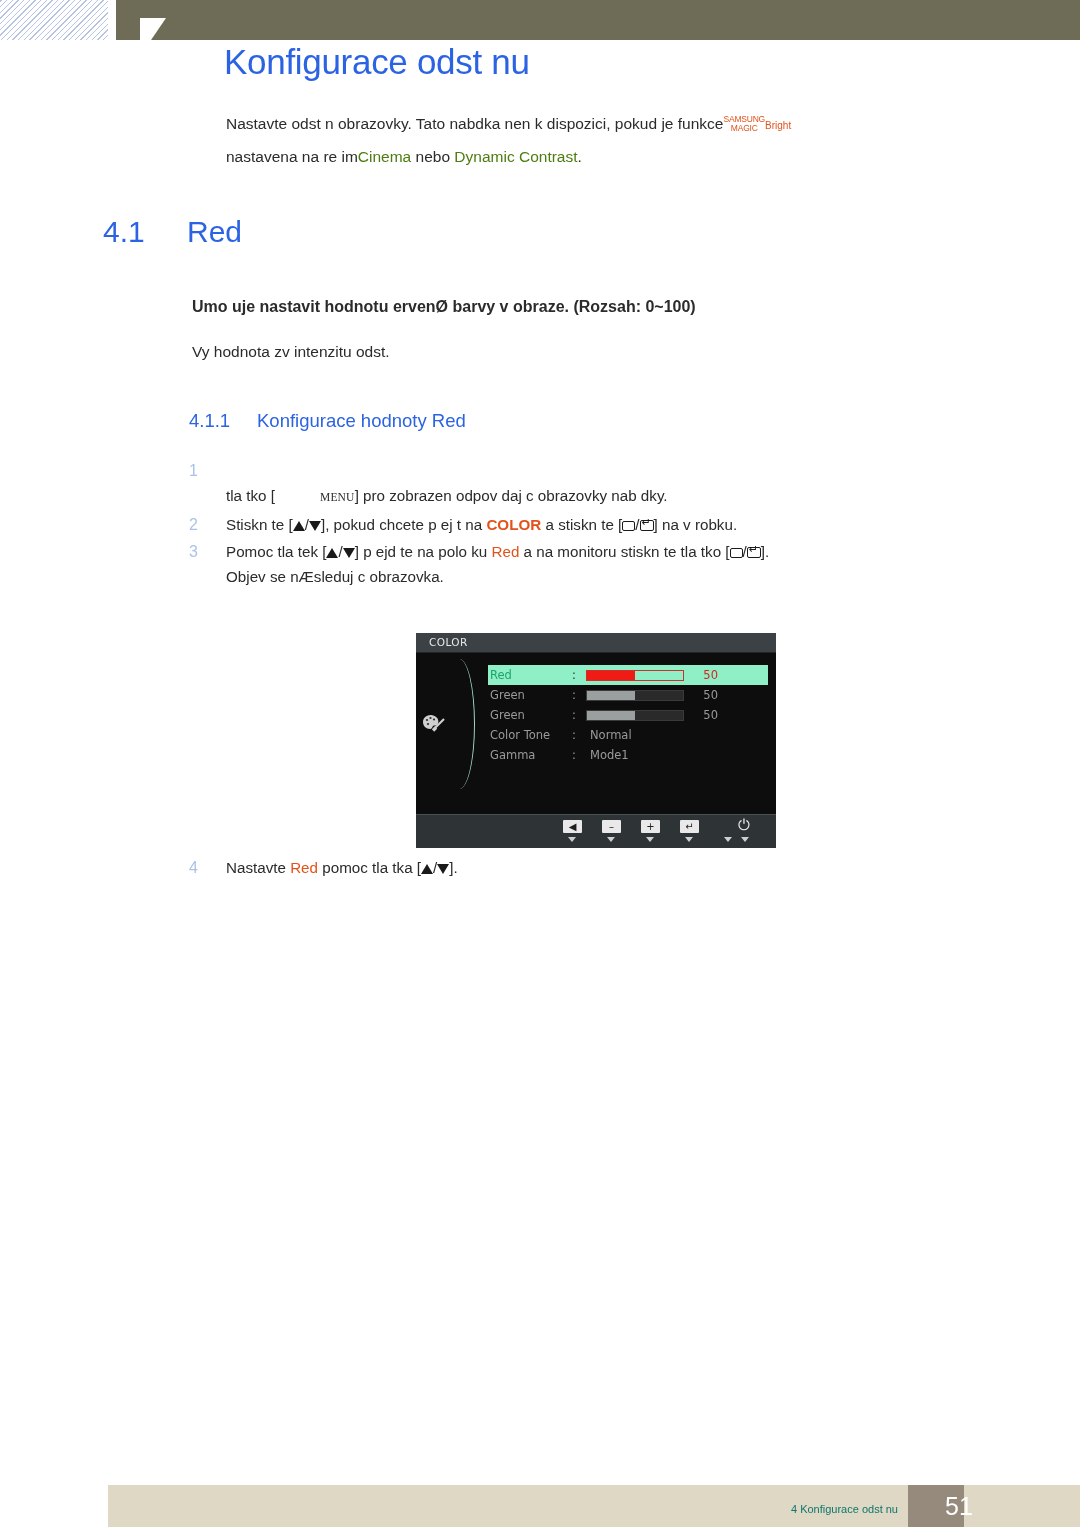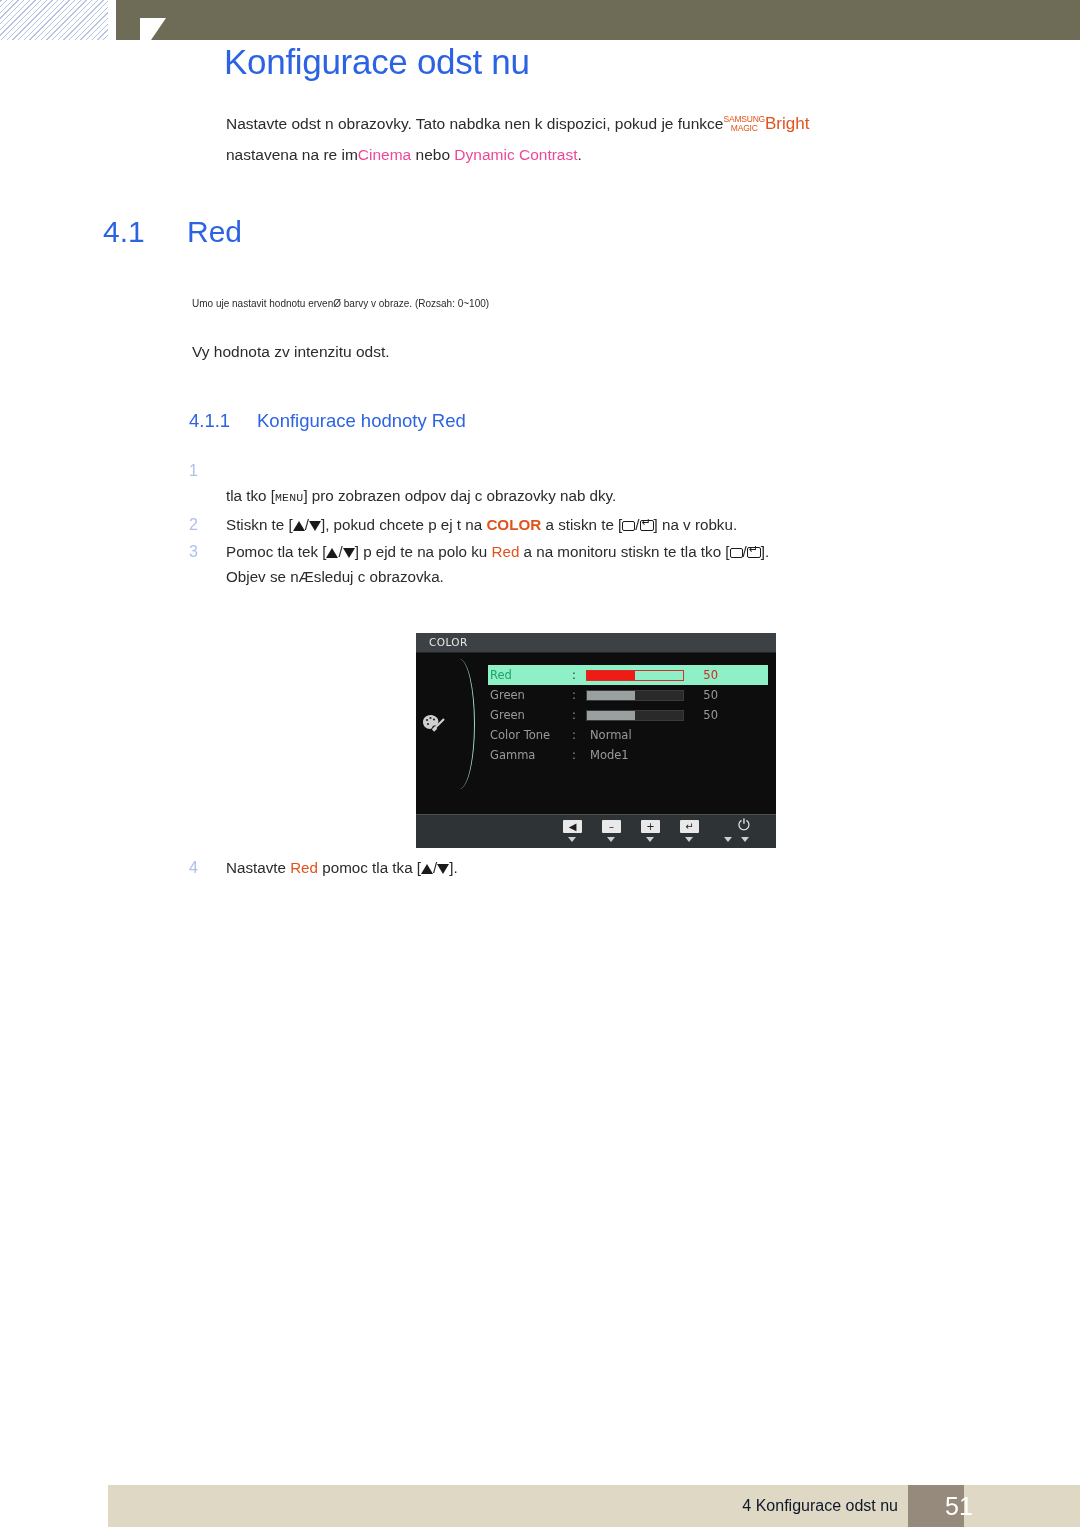--- a/index.html
+++ b/index.html
@@ -57,54 +57,55 @@
 
   
   .intro {
     position: absolute;
     left: 226px; top: 108px;
     width: 760px;
     font-size: 15.5px;
     color: #2b2b2b;
     line-height: 31px;
   }
-  .intro .orange { color: #ec4899; }
+  .intro .orange { color: #4d7c0f; }
   .magic-logo {
     display: inline-block;
     vertical-align: middle;
     position: relative;
     top: -1px;
     line-height: 8.5px;
     font-size: 8.5px;
     color: #e2521b;
     letter-spacing: -0.2px;
     text-align: center;
   }
   .magic-logo span { display: block; }
   .bright-word {
     color: #e2521b;
-    font-size: 17px;
+    font-size: 10px;
   }
 
   
   .sec-head {
     position: absolute;
     left: 103px; top: 215px;
     font-size: 30px;
     color: #2b63e3;
     white-space: nowrap;
   }
   .sec-head .num { display: inline-block; width: 84px; }
 
   .body-p1 {
     position: absolute;
     left: 192px; top: 298px;
-    font-size: 10px;
+    font-size: 16px;
     color: #2b2b2b;
     white-space: nowrap;
+    font-weight: bold;
   }
   .body-p2 {
     position: absolute;
     left: 192px; top: 343px;
     font-size: 15.5px;
     color: #2b2b2b;
     white-space: nowrap;
   }
 
   
@@ -135,23 +136,24 @@
     position: absolute;
     left: 0; top: 0;
     width: 22px;
     text-align: left;
     font-size: 16px;
     color: #adc2e8;
   }
   .step .orange { color: #e2521b; font-weight: 600; }
   .step .orange-plain { color: #e2521b; }
   .menu-key {
-    font-family: Liberation Mono, monospace;
+    font-family: Liberation Serif, serif;
     font-size: 11.5px;
     letter-spacing: 0.2px;
+    margin-left: 45px;
   }
 
   .tri-up, .tri-dn {
     display: inline-block;
     width: 0; height: 0;
     vertical-align: -1px;
   }
   .tri-up {
     border-left: 6px solid transparent;
     border-right: 6px solid transparent;
@@ -324,22 +326,22 @@
   
   .footer-band {
     position: absolute;
     left: 108px; bottom: 0;
     width: 972px; height: 42px;
     background: #ded8c4;
   }
   .footer-text {
     position: absolute;
     right: 114px; bottom: 12px;
-    font-size: 16px;
-    color: #0f172a;
+    font-size: 11px;
+    color: #0f766e;
     white-space: nowrap;
   }
   .footer-pagebox {
     position: absolute;
     right: 48px; bottom: 0;
     width: 56px; height: 42px;
     background: #968a7d;
     display: flex;
     align-items: center;
     justify-content: center;

